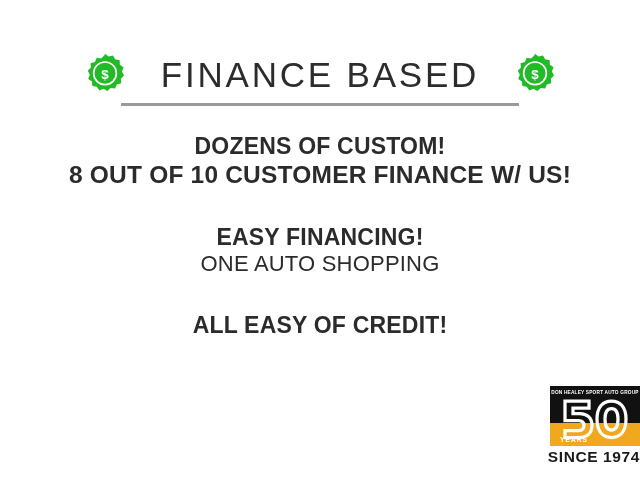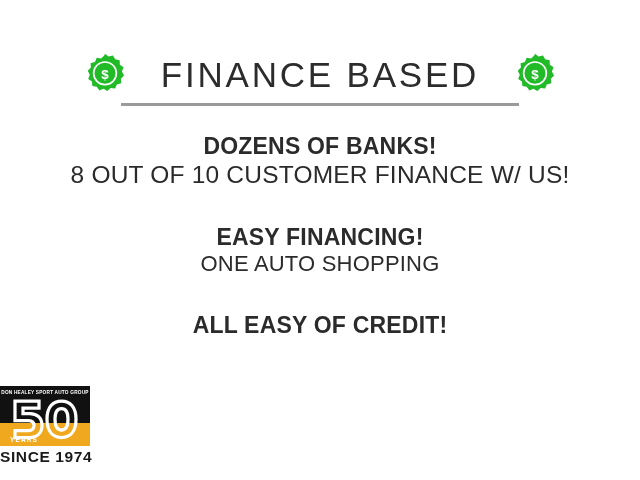--- a/index.html
+++ b/index.html
@@ -79,32 +79,32 @@
   }
   .line-bold {
     font-weight: 700;
     letter-spacing: 0.2px;
   }
   .line-regular {
     font-weight: 500;
     letter-spacing: 0.2px;
   }
   .sz-head  { font-size: 23px; }
-  .sz-wide  { font-size: 24.5px; }
+  .sz-wide  { font-size: 24.5px; font-weight: bold; }
   .sz-sub   { font-size: 22px; }
 
   
   .logo-wrap {
     position: absolute;
     top: 386px;
     left: 0;
-    width: 568px;
+    width: 640px;
     display: flex;
     flex-direction: column;
-    align-items: flex-start;
+    align-items: flex-end;
   }
   .logo-badge {
     position: relative;
     width: 90px;
     height: 60px;
     overflow: hidden;
   }
   .logo-svg { display: block; width: 90px; height: 60px; }
   .logo-since {
     margin-top: 3px;
@@ -154,21 +154,21 @@
       <circle cx="32" cy="31" r="12.6" fill="#22bb28"></circle>
       <text x="32" y="38.6" text-anchor="middle" font-family="Liberation Sans, sans-serif" font-size="19.5" font-weight="700" fill="#ffffff">$</text>
     </svg>
   </div>
 
   <div class="title-rule"></div>
 
   <div class="text-stack">
 
     <div class="block">
-      <p class="line line-bold sz-head">DOZENS OF BANKS!</p>
+      <p class="line line-bold sz-head">DOZENS OF CUSTOM!</p>
       <p class="line line-regular sz-wide">8 OUT OF 10 CUSTOMER FINANCE W/ US!</p>
     </div>
 
     <div class="block">
       <p class="line line-bold sz-head">EASY FINANCING!</p>
       <p class="line line-regular sz-sub">ONE AUTO SHOPPING</p>
     </div>
 
     <div class="block">
       <p class="line line-bold sz-head">ALL EASY OF CREDIT!</p>

